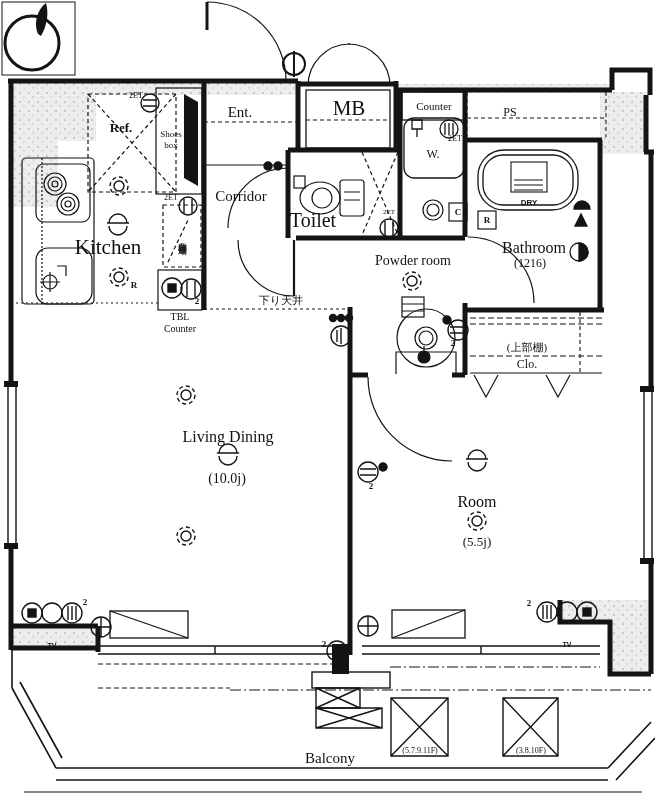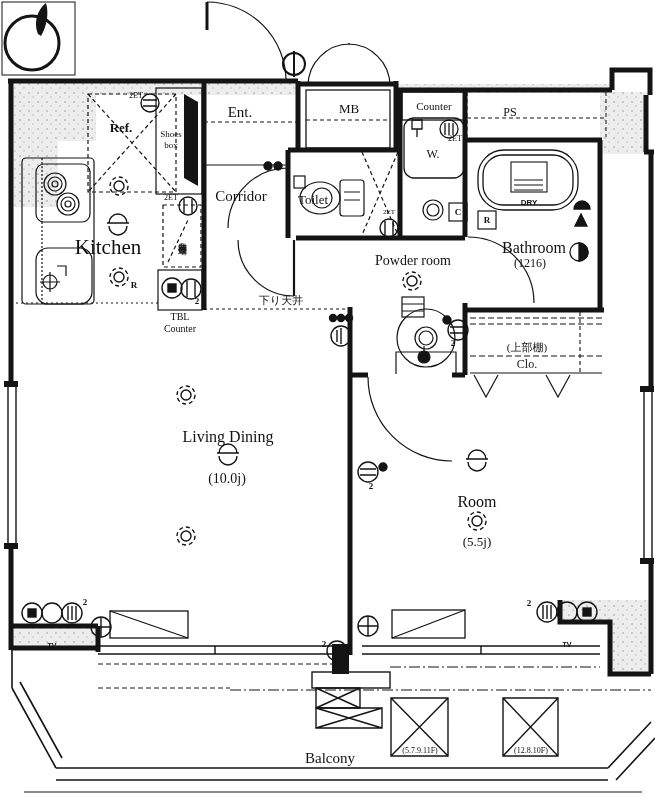--- a/index.html
+++ b/index.html
@@ -251,23 +251,23 @@
 
   <g stroke="#141414" fill="none" stroke-width="1.3">
     <rect x="110" y="611" width="78" height="27"></rect>
         <path d="M 110 611 L 188 638"></path>
     <rect x="392" y="610" width="73" height="28"></rect>
         <path d="M 392 638 L 465 610"></path>
   </g>
 </svg>
 
 <div class="lbl" style="left:240px;top:112px;font-size:15px">Ent.</div>
-<div class="lbl" style="left:349px;top:108px;font-size:13px">MB</div>
+<div class="lbl" style="left:349px;top:108px;font-size:21px">MB</div>
 <div class="lbl" style="left:241px;top:196px;font-size:15px">Corridor</div>
-<div class="lbl" style="left:313px;top:199px;font-size:13px">Toilet</div>
+<div class="lbl" style="left:313px;top:220px;font-size:20px">Toilet</div>
 <div class="lbl" style="left:108px;top:247px;font-size:21px">Kitchen</div>
 <div class="lbl" style="left:413px;top:261px;font-size:14px">Powder room</div>
 <div class="lbl" style="left:534px;top:248px;font-size:16px">Bathroom</div>
 <div class="lbl" style="left:530px;top:263px;font-size:12px">(1216)</div>
 <div class="lbl" style="left:228px;top:437px;font-size:16px">Living Dining</div>
 <div class="lbl" style="left:227px;top:479px;font-size:14px">(10.0j)</div>
 <div class="lbl" style="left:477px;top:502px;font-size:16px">Room</div>
 <div class="lbl" style="left:477px;top:541px;font-size:13px">(5.5j)</div>
 <div class="lbl" style="left:330px;top:758px;font-size:15px">Balcony</div>
 <div class="lbl" style="left:527px;top:347px;font-size:11px">(上部棚)</div>
@@ -294,15 +294,15 @@
 <div class="lbl b" style="left:134px;top:285px;font-size:9px">R</div>
 <div class="lbl b" style="left:487px;top:220px;font-size:9px">R</div>
 <div class="lbl b" style="left:458px;top:212px;font-size:9px">C</div>
 <div class="lbl b" style="left:85px;top:602px;font-size:9px">2</div>
 <div class="lbl b" style="left:529px;top:603px;font-size:9px">2</div>
 <div class="lbl b" style="left:324px;top:644px;font-size:9px">2</div>
 <div class="lbl b" style="left:197px;top:301px;font-size:9px">2</div>
 <div class="lbl b" style="left:371px;top:486px;font-size:9px">2</div>
 <div class="lbl b" style="left:453px;top:343px;font-size:9px">2</div>
 <div class="lbl" style="left:420px;top:751px;font-size:8px">(5.7.9.11F)</div>
-<div class="lbl" style="left:531px;top:751px;font-size:8px">(12.8.10F)</div>
+<div class="lbl" style="left:531px;top:751px;font-size:8px">(3.8.10F)</div>
 
 </div>
 
 </body></html>

